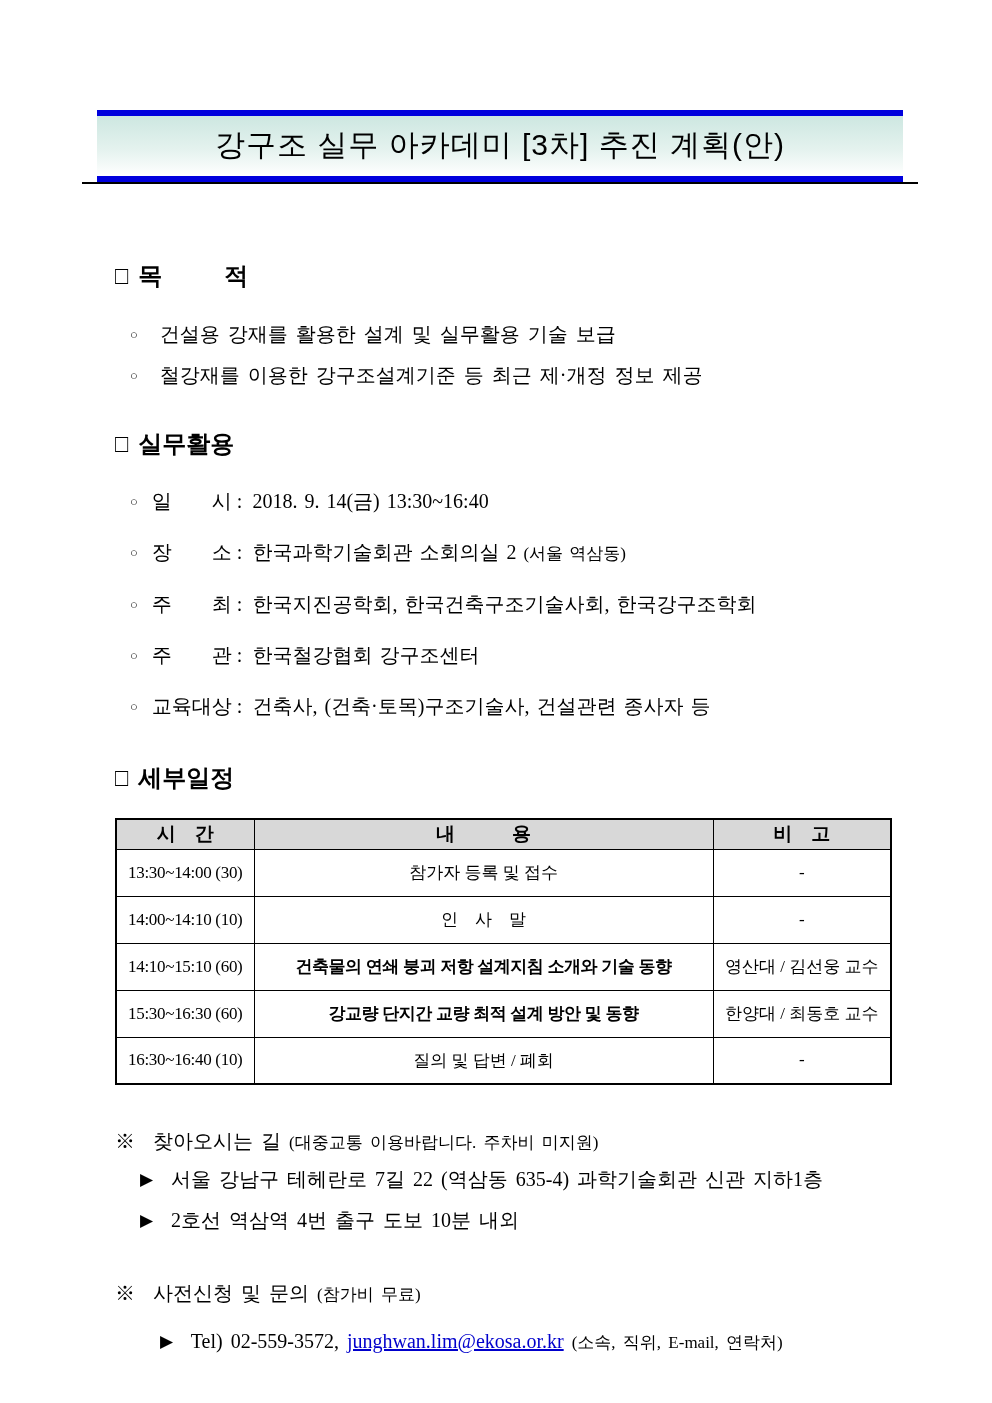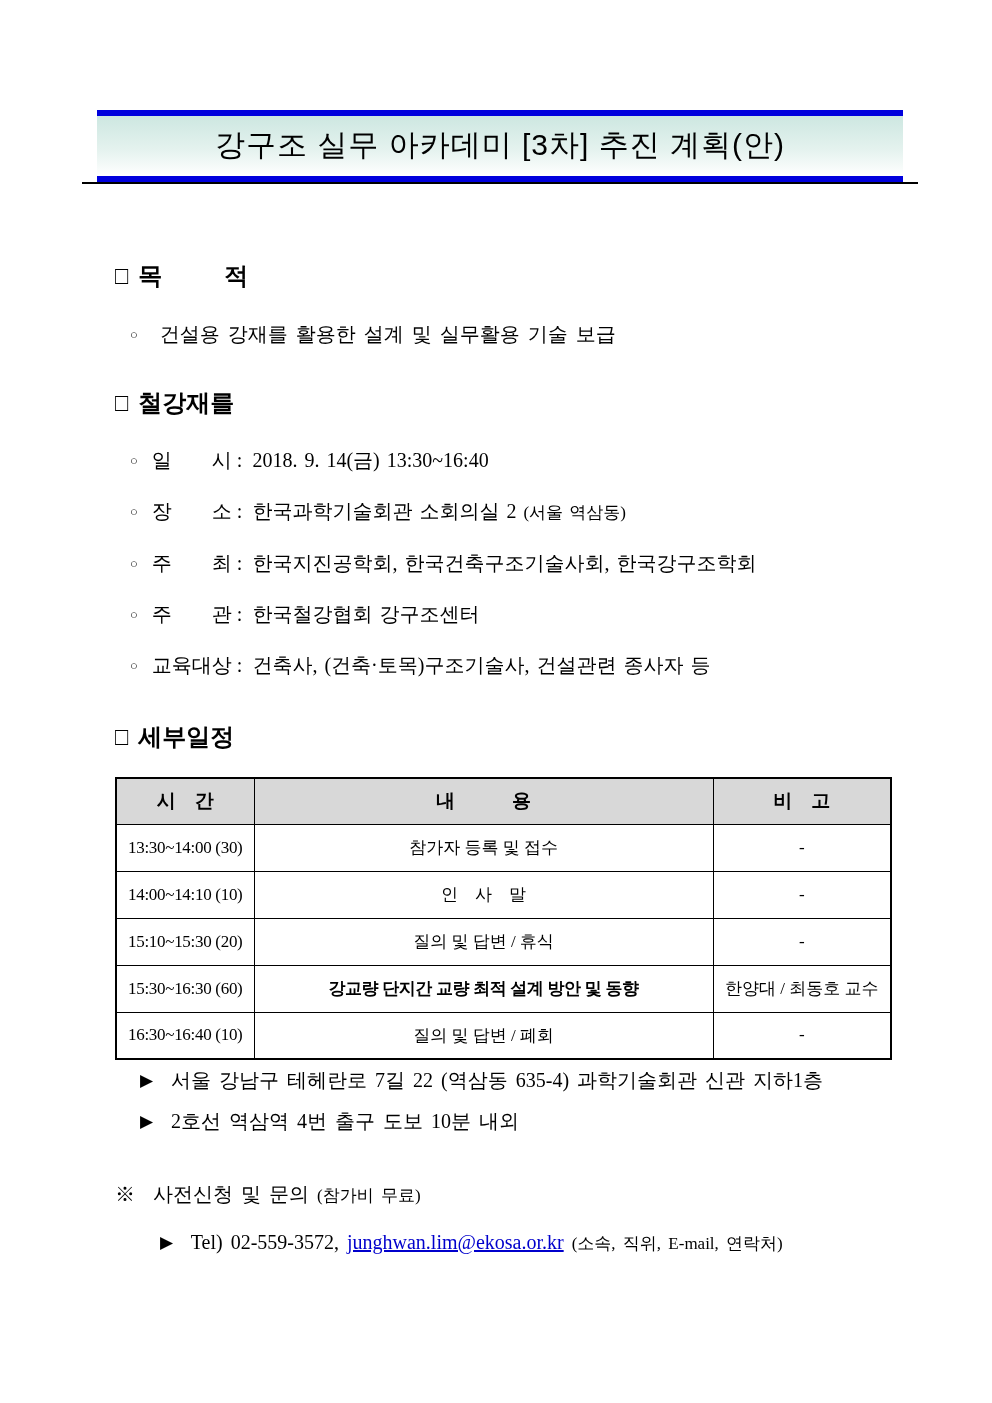--- a/index.html
+++ b/index.html
@@ -56,21 +56,21 @@
   table.schedule {
     margin-top:24px;
     border-collapse:collapse; width:775px;
     border:2px solid #000;
     table-layout:fixed;
   }
   table.schedule th, table.schedule td {
     border:1px solid #000; text-align:center; vertical-align:middle;
   }
   table.schedule th {
-    background:#d8d8d8; font-size:19px; font-weight:600; height:46px;margin-left:36px;
+    background:#d8d8d8; font-size:19px; font-weight:600; height:30px;margin-left:36px;
   }
   table.schedule td { height:47px; font-size:17px; }
   col.c-time { width:138px; }
   col.c-content { width:459px; }
   col.c-note { width:178px; }
   td.t-time { font-size:15px; letter-spacing:-0.3px; }
   td.t-note { font-size:16px; }
   tr.em td.t-content {
     font-family:"Liberation Sans","DejaVu Sans",sans-serif;
     font-weight:bold; font-size:17px; letter-spacing:-0.5px;
@@ -106,25 +106,29 @@
 
     <div class="sec-heading mt-purpose">
       <span class="sq">□</span>
       <span class="wide2"><span>목</span><span style="float:right">적</span></span>
     </div>
     <div class="mt-after-head">
       <div class="o-item">
         <span class="circ">○</span>
         <span>건설용 강재를 활용한 설계 및 실무활용 기술 보급</span>
       </div>
+      <div class="o-item">
+        <span class="circ">○</span>
+        <span>철강재를 이용한 강구조설계기준 등 최근 제·개정 정보 제공</span>
+      </div>
     </div>
 
     <div class="sec-heading mt-overview">
       <span class="sq">□</span>
-      <span>철강재를</span>
+      <span>실무활용</span>
     </div>
     <div class="mt-ovlist">
       <div class="ov-item">
         <span class="circ">○</span><span class="ov-label">일　　시</span><span class="ov-colon">:</span><span>2018. 9. 14(금) 13:30~16:40</span>
       </div>
       <div class="ov-item">
         <span class="circ">○</span><span class="ov-label">장　　소</span><span class="ov-colon">:</span><span>한국과학기술회관 소회의실 2</span> <span class="small-note">(서울 역삼동)</span>
       </div>
       <div class="ov-item">
         <span class="circ">○</span><span class="ov-label">주　　최</span><span class="ov-colon">:</span><span>한국지진공학회, 한국건축구조기술사회, 한국강구조학회</span>
@@ -159,38 +163,43 @@
         <tr>
           <td class="t-time">13:30~14:00 (30)</td>
           <td class="t-content">참가자 등록 및 접수</td>
           <td class="t-note">-</td>
         </tr>
         <tr>
           <td class="t-time">14:00~14:10 (10)</td>
           <td class="t-content">인　사　말</td>
           <td class="t-note">-</td>
         </tr>
-        <tr>
-          <td class="t-time">15:10~15:30 (20)</td>
-          <td class="t-content">질의 및 답변 / 휴식</td>
-          <td class="t-note">-</td>
+        <tr class="em">
+          <td class="t-time">14:10~15:10 (60)</td>
+          <td class="t-content">건축물의 연쇄 붕괴 저항 설계지침 소개와 기술 동향</td>
+          <td class="t-note">영산대 / 김선웅 교수</td>
         </tr>
         <tr class="em">
           <td class="t-time">15:30~16:30 (60)</td>
           <td class="t-content">강교량 단지간 교량 최적 설계 방안 및 동향</td>
           <td class="t-note">한양대 / 최동호 교수</td>
         </tr>
         <tr>
           <td class="t-time">16:30~16:40 (10)</td>
           <td class="t-content">질의 및 답변 / 폐회</td>
           <td class="t-note">-</td>
         </tr>
       </tbody>
     </table>
 
+    <div class="ref-line mt-directions">
+      <span class="refmark">※</span>
+      <span>찾아오시는 길</span>
+      <span class="small-note">(대중교통 이용바랍니다. 주차비 미지원)</span>
+    </div>
     <div class="arrow-item">
       <span class="tri">▶</span>
       <span>서울 강남구 테헤란로 7길 22 (역삼동 635-4) 과학기술회관 신관 지하1층</span>
     </div>
     <div class="arrow-item">
       <span class="tri">▶</span>
       <span>2호선 역삼역 4번 출구 도보 10분 내외</span>
     </div>
 
     <div class="ref-line mt-registration">

